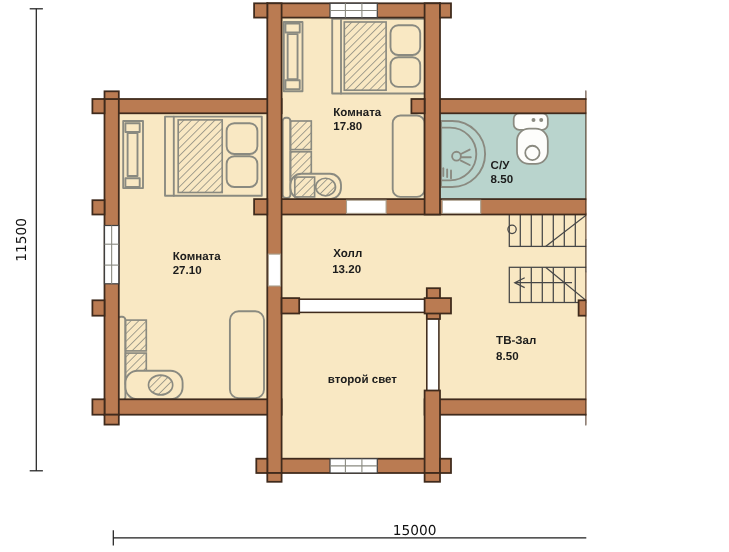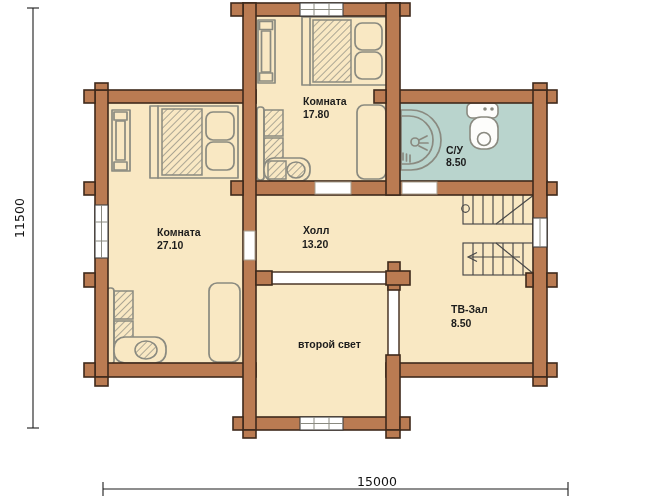--- a/index.html
+++ b/index.html
@@ -1,16 +1,16 @@
 <!DOCTYPE html>
 <html style="--wall: #ba7b52; --floor: #f9e8c3; --bathroom-floor: #b9d4cd; --outline: #3f2a1c; --furniture: #8a8a80;"><head>
 <meta charset="utf-8">
 <style>
   html,body{margin:0;padding:0;background:#fff;}
-  #stage{position:relative;width:663px;height:502px;background:#fff;overflow:hidden;
+  #stage{position:relative;width:533px;height:502px;background:#fff;overflow:hidden;
          font-family:"Liberation Sans",sans-serif;}
   svg{position:absolute;left:0;top:0;}
   .wall{fill:var(--wall,#ba7b52);stroke:var(--outline,#3f2a1c);stroke-width:1.6;}
   .floor{fill:var(--floor,#f9e8c3);}
   .bathfloor{fill:var(--bathroom-floor,#b9d4cd);}
   .rail{fill:#ffffff;stroke:var(--outline,#3f2a1c);stroke-width:1.4;}
   .door{fill:#ffffff;stroke:#a89f8d;stroke-width:1;}
   .win{fill:#ffffff;stroke:#3f3f3f;stroke-width:1.1;}
   .winl{stroke:#8a8a80;stroke-width:1;fill:none;}
   .furn{fill:none;stroke:var(--furniture,#8a8a80);stroke-width:1.7;stroke-linejoin:round;stroke-linecap:round;}

